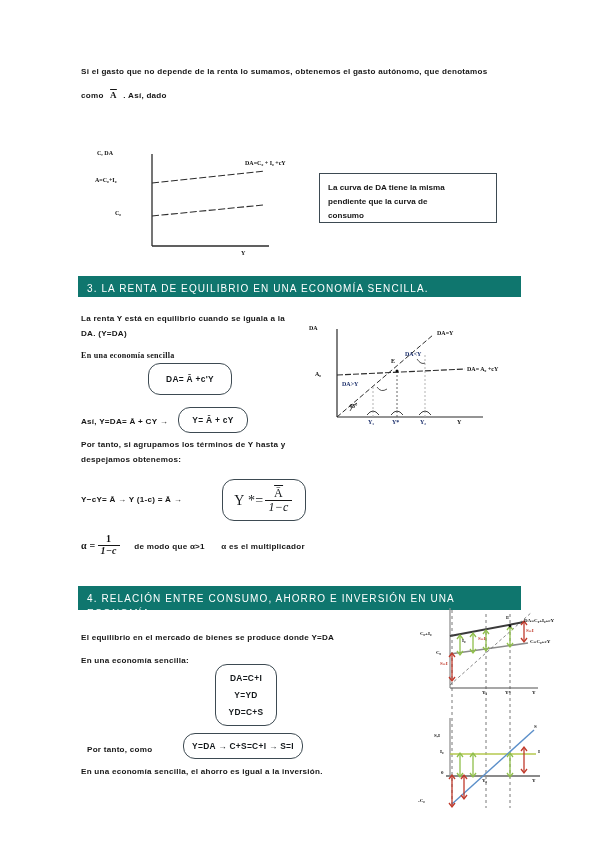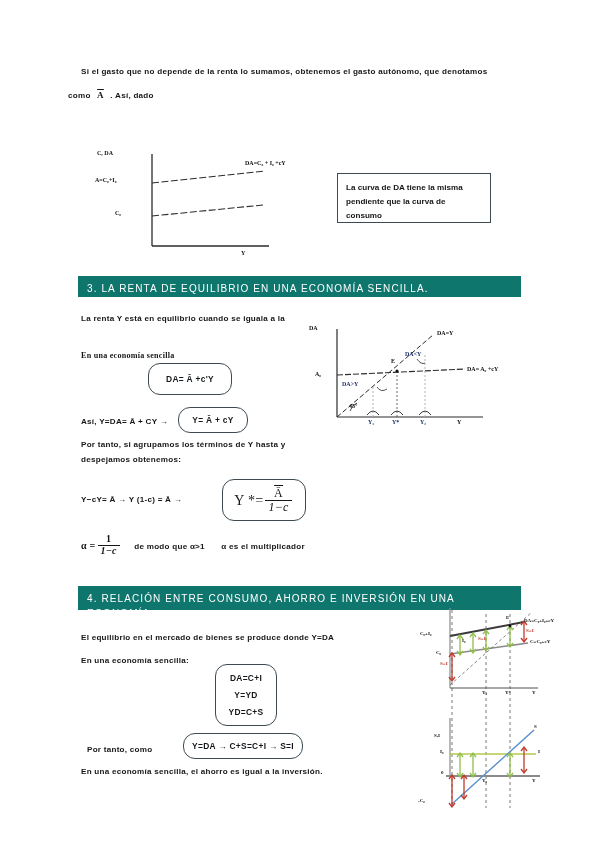--- a/index.html
+++ b/index.html
@@ -98,53 +98,54 @@
   }
 </style>
 </head>
 <body>
 
 <div class="page">
 
   <div class="para" style="left:81px; top:64px; width:440px;">
     <span>Si el gasto que no depende de la renta lo sumamos, obtenemos el gasto autónomo, que denotamos</span>
   </div>
-  <div class="para" style="left:68px; top:88px;">
+  <div class="para" style="left:81px; top:88px;">
     <span>como</span>
     <span class="ol" style="margin:0 4px; font-family:'Liberation Serif',serif; font-size:9px;">A</span>
     <span>. Así, dado</span>
   </div>
 
 
   <div class="ovl" style="left:95px; top:150px; width:230px; height:105px;">
     <svg width="230" height="105" viewBox="0 0 230 105">
       <line x1="57" y1="4" x2="57" y2="96" stroke="#2b2b2b" stroke-width="1.3"></line>
       <line x1="57" y1="96" x2="174" y2="96" stroke="#2b2b2b" stroke-width="1.3"></line>
       <line x1="57" y1="33" x2="170" y2="21" stroke="#2b2b2b" stroke-width="1.1" stroke-dasharray="7,2.5"></line>
       <line x1="57" y1="66" x2="168" y2="55" stroke="#2b2b2b" stroke-width="1.1" stroke-dasharray="7,2.5"></line>
     </svg>
     <div class="ovl-lbl" style="left:2px; top:0px; font-weight:700;">C, DA</div>
     <div class="ovl-lbl" style="left:0px; top:27px; font-weight:700;">A=C₀+I₀</div>
     <div class="ovl-lbl" style="left:20px; top:60px; font-weight:700;">C₀</div>
     <div class="ovl-lbl" style="left:150px; top:10px; font-weight:700;">DA=C₀ + I₀ +cY</div>
     <div class="ovl-lbl" style="left:146px; top:100px; font-weight:700;">Y</div>
   </div>
 
-  <div class="sqbox" style="left:337px; top:173px; width:154px; height:50px;">
+  <div class="sqbox" style="left:319px; top:173px; width:178px; height:50px;">
     <div>La curva de DA tiene la misma</div>
     <div>pendiente que la curva de</div>
     <div>consumo</div>
   </div>
 
   <div class="section-bar" style="left:78px; top:276px; width:443px; height:21px;">
     <span>3. LA RENTA DE EQUILIBRIO EN UNA ECONOMÍA SENCILLA.</span>
   </div>
 
   <div class="para" style="left:81px; top:311px; width:225px;">
     <div>La renta Y está en equilibrio cuando se iguala a la</div>
+    <div>DA.  (Y=DA)</div>
   </div>
   <div class="para" style="left:81px; top:348px;font-family:Liberation Serif, serif;">
     <span>En una economía sencilla</span>
   </div>
 
   <div class="ovl" style="left:305px; top:325px; width:215px; height:110px;">
     <svg width="215" height="110" viewBox="0 0 215 110">
       <line x1="32" y1="4" x2="32" y2="92" stroke="#2b2b2b" stroke-width="1.2"></line>
       <line x1="32" y1="92" x2="178" y2="92" stroke="#2b2b2b" stroke-width="1.2"></line>
       <line x1="32" y1="92" x2="128" y2="10" stroke="#2b2b2b" stroke-width="1" stroke-dasharray="5,2.5"></line>

